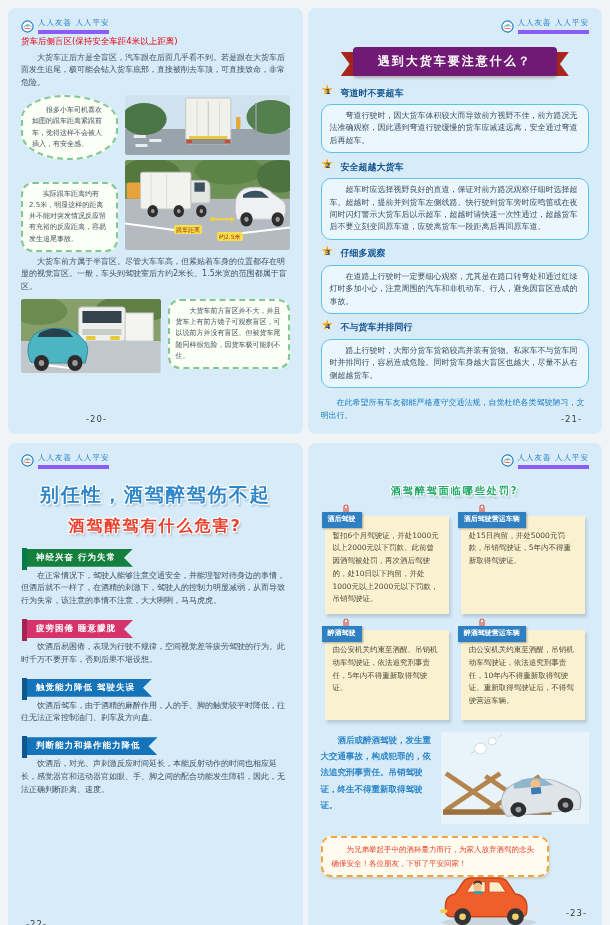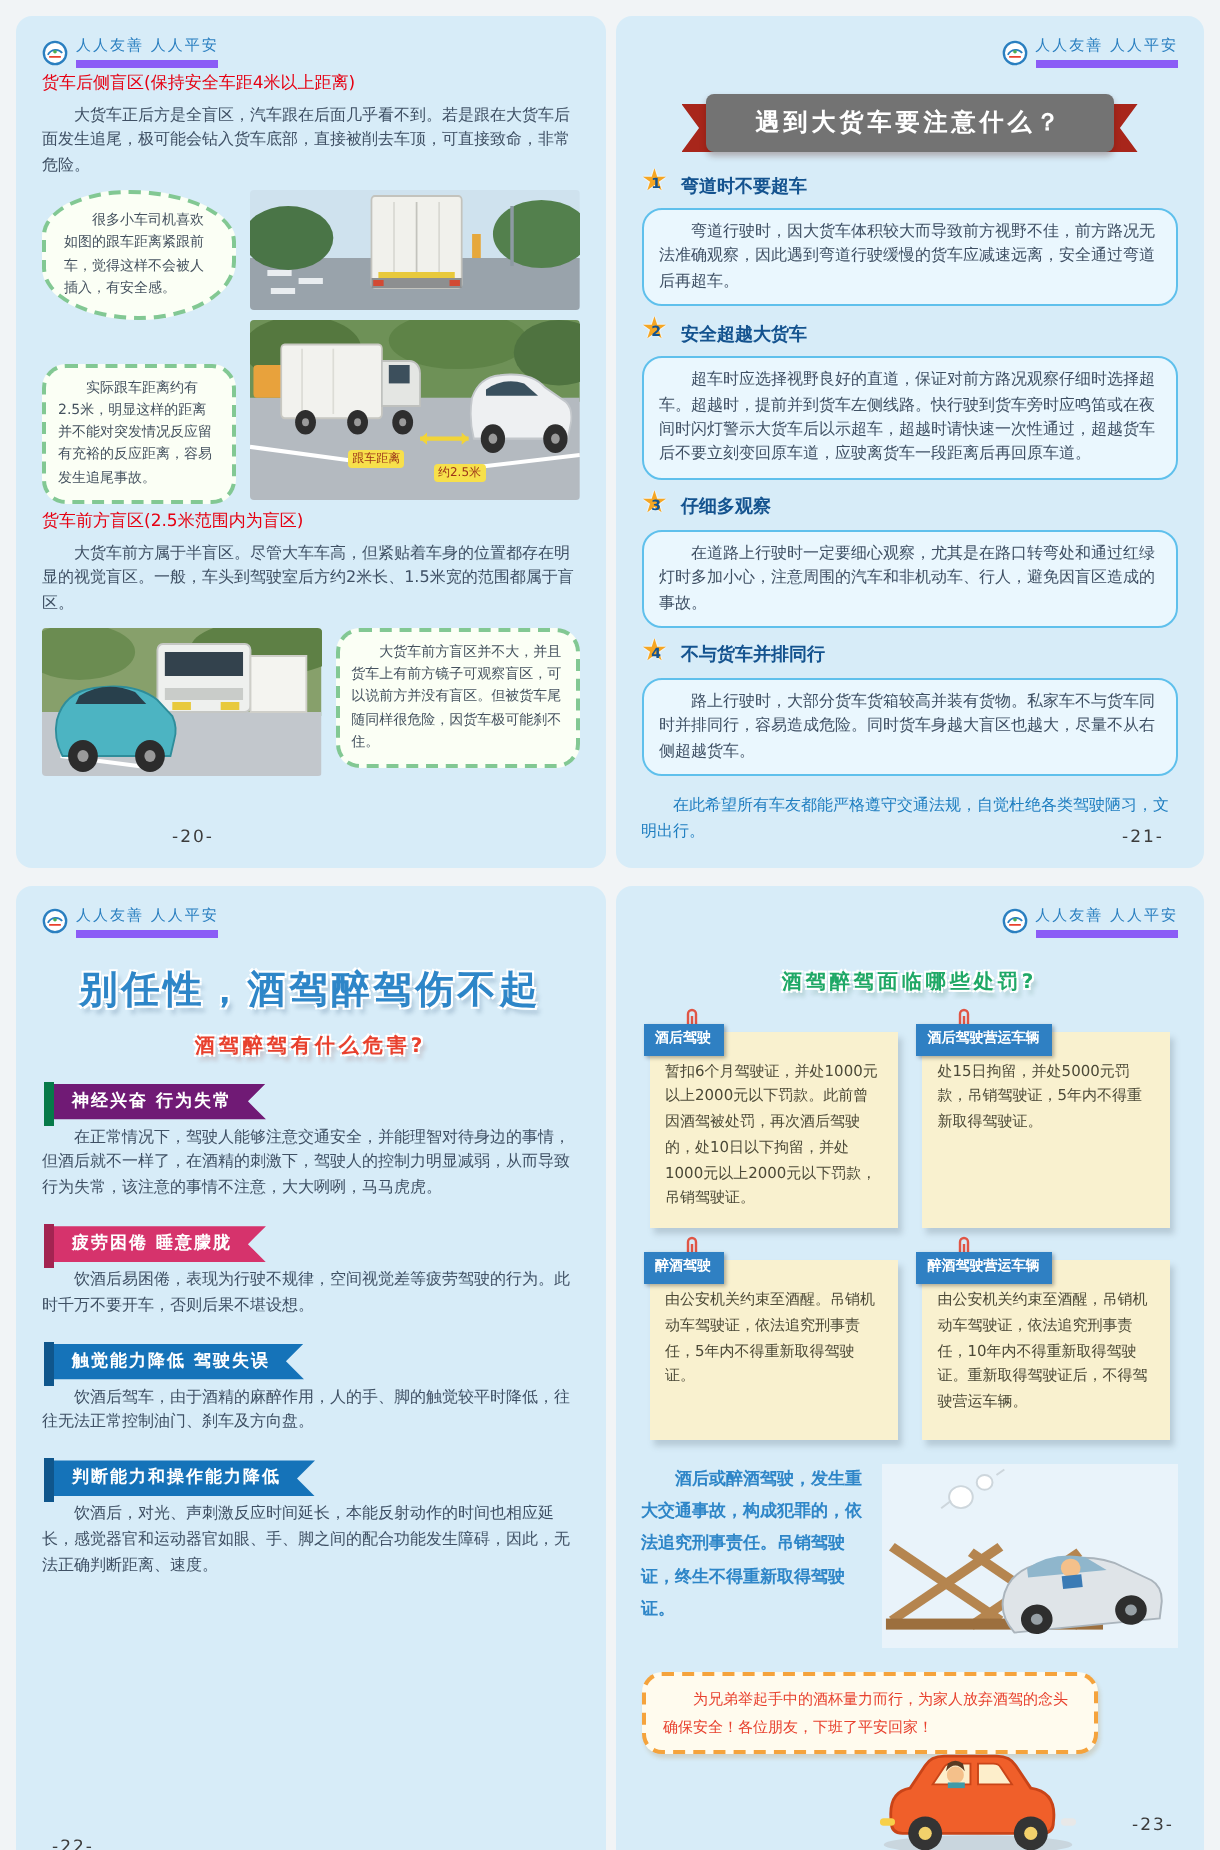--- a/index.html
+++ b/index.html
@@ -41,49 +41,49 @@
   .pagenum { font-size:8.5px; color:#3c3c3c; letter-spacing:1px; }
   .pn-abs-l { position:absolute; bottom:10px; left:78px; }
   .pn-abs-l2 { position:absolute; bottom:10px; left:18px; }
   .pn-abs-r { position:absolute; bottom:10px; right:20px; }
 
   
   .banner { position:relative; width:76%; margin:14px auto 10px; }
   .banner .tail { position:absolute; top:5px; width:22px; height:24px; background:#a8261b; }
   .banner .tail.l { left:-12px; clip-path:polygon(0 0,100% 0,100% 100%,0 100%,40% 50%); }
   .banner .tail.r { right:-12px; clip-path:polygon(0 0,100% 0,60% 50%,100% 100%,0 100%); }
-  .banner .bar { position:relative; background:#737373; color:#fff; text-align:center;
+  .banner .bar { position:relative; background:#701a75; color:#fff; text-align:center;
     font-weight:bold; font-size:12px; letter-spacing:2px; padding:6px 0;
     border-radius:4px; box-shadow:0 2px 3px rgba(80,20,10,.3); }
   .item-t { display:flex; align-items:center; gap:4px; margin-top:7px; }
   .star { position:relative; display:inline-block; width:16px; height:14px; flex-shrink:0; }
   .star-g { position:absolute; left:0; top:-3px; color:#f5a623; font-size:15px; line-height:15px;
     text-shadow:0 0 1px #fff,0 0 1px #fff; }
   .star-n { position:absolute; left:0; top:2px; width:15px; text-align:center;
     font-size:7px; font-weight:bold; color:#14538f; }
   .item-title { color:#14538f; font-weight:bold; font-size:9px; }
   .ibox { background:#eaf7fe; border:1.5px solid #5fc0ec; border-radius:10px;
     padding:5px 8px; margin-top:4px; font-size:8px; line-height:1.55; color:#3f5064;
     text-indent:2em; }
   .closing { color:#1f7ec0; font-size:8px; line-height:1.6; text-indent:2em; margin-top:9px; }
 
   
   .big-title { text-align:center; font-size:19px; font-weight:bold; color:#2e86c8;
     letter-spacing:2px; margin-top:14px;
     text-shadow:-1px -1px 0 #fff,1px -1px 0 #fff,-1px 1px 0 #fff,1px 1px 0 #fff,2px 3px 2px rgba(40,80,120,.25); }
-  .sub-title { text-align:center; font-size:10px; font-weight:bold; color:#e8412e;
+  .sub-title { text-align:center; font-size:16px; font-weight:bold; color:#e8412e;
     letter-spacing:2px; margin-top:8px;
     text-shadow:-1px -1px 0 #fff,1px -1px 0 #fff,-1px 1px 0 #fff,1px 1px 0 #fff,2px 3px 2px rgba(120,40,30,.25); }
   .sec { margin-top:8px; }
   .rbwrap { position:relative; display:inline-block; margin-left:6px; }
   .rbbar { position:absolute; left:-5px; top:3px; width:5px; height:100%; }
   .rb { position:relative; display:inline-block; color:#fff; font-weight:bold;
     font-size:8.5px; letter-spacing:1px; padding:3px 17px 3px 9px;
     clip-path:polygon(0 0,100% 0,calc(100% - 9px) 50%,100% 100%,0 100%); }
-  .g .rb{background:#701a75}.g .rbbar{background:#067a49}
+  .g .rb{background:#15803d}.g .rbbar{background:#067a49}
   .r .rb{background:#d01226}.r .rbbar{background:#9d0e1d}
   .p .rb{background:#d6336c}.p .rbbar{background:#a32451}
   .b .rb{background:#1573b9}.b .rbbar{background:#0f568c}
   .sec-text { font-size:8px; line-height:1.6; color:#3f5064; text-indent:2em; margin-top:3px; }
 
   
   .title23 { text-align:center; font-size:10px; font-weight:bold; color:#1fa866;
     letter-spacing:2px; margin-top:16px;
     text-shadow:-1px -1px 0 #fff,1px -1px 0 #fff,-1px 1px 0 #fff,1px 1px 0 #fff,2px 3px 2px rgba(30,100,70,.25); }
   .cards { display:grid; grid-template-columns:1fr 1fr; gap:16px 12px; margin:18px 4px 0; }
@@ -178,21 +178,20 @@
               <circle cx="176" cy="58" r="2.5" fill="#9a9a9a"></circle>
             <path d="M98 58 h28" stroke="#f2d438" stroke-width="2"></path>
             <path d="M98 58 l4 -3 v6 z M126 58 l-4 -3 v6 z" fill="#f2d438"></path>
           </svg>
           <span class="ylabel yl1">跟车距离</span>
           <span class="ylabel yl2">约2.5米</span>
         </div>
       </div>
     </div>
 
-    <div class="red-h">货车前方盲区(2.5米范围内为盲区)</div>
     <div class="para">大货车前方属于半盲区。尽管大车车高，但紧贴着车身的位置都存在明显的视觉盲区。一般，车头到驾驶室后方约2米长、1.5米宽的范围都属于盲区。</div>
 
     <div class="row2">
       <div class="photo ph3">
         <svg viewBox="0 0 150 74" preserveAspectRatio="none">
           <rect width="150" height="44" fill="#87a06b"></rect>
           <ellipse cx="120" cy="10" rx="40" ry="14" fill="#5e8045"></ellipse>
           <ellipse cx="20" cy="12" rx="30" ry="14" fill="#6b8c51"></ellipse>
           <rect y="42" width="150" height="32" fill="#c2c7cc"></rect>
           <line x1="10" y1="64" x2="60" y2="70" stroke="#fff" stroke-width="2"></line>

